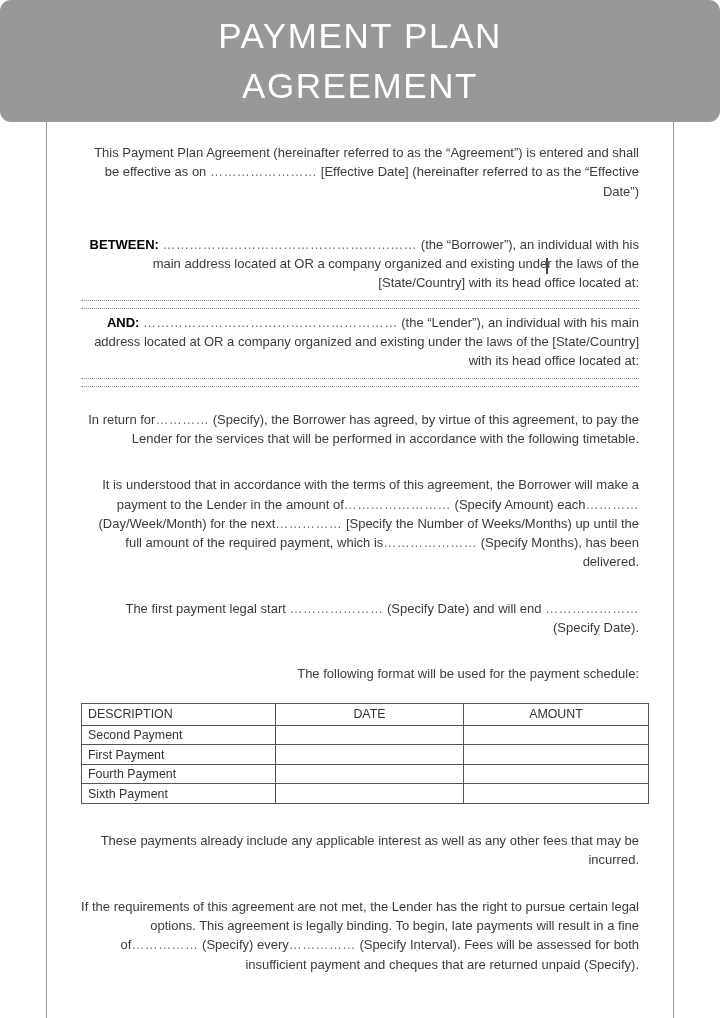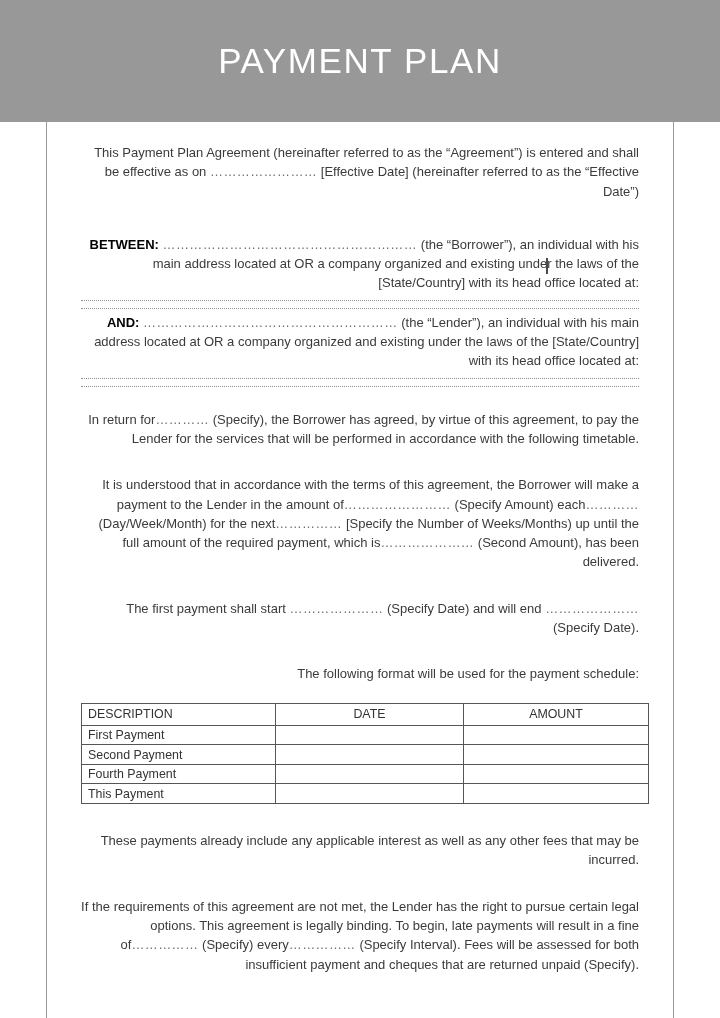--- a/index.html
+++ b/index.html
@@ -33,20 +33,21 @@
     position: absolute;
     top: 0;
     left: 0;
     width: 720px;
     height: 122px;
     background: #989898;
     display: flex;
     flex-direction: column;
     align-items: center;
     justify-content: center;
+    border-radius: 11px;
   }
   .doc-title-line {
     color: #ffffff;
     font-size: 35px;
     font-weight: 300;
     letter-spacing: 1.6px;
     line-height: 50px;
     text-align: center;
     white-space: nowrap;
   }
@@ -119,20 +120,21 @@
   #schedule-table thead th { height: 21px; }
 </style>
 </head>
 <body>
 
 <div id="page-frame-left"></div>
 <div id="page-frame-right"></div>
 
 <div id="doc-header">
   <div class="doc-title-line">PAYMENT PLAN</div>
+  <div class="doc-title-line">AGREEMENT</div>
 </div>
 
 <div id="doc-body">
 
   <div class="spacer-top"></div>
 
   <p class="para">
     <span>This Payment Plan Agreement (hereinafter referred to as the “Agreement”) is entered and shall be effective as on</span>
     <span class="dots">……………………</span>
     <span>[Effective Date] (hereinafter referred to as the “Effective Date”)</span>
@@ -163,27 +165,27 @@
     <span>(Specify), the Borrower has agreed, by virtue of this agreement, to pay the Lender for the services that will be performed in accordance with the following timetable.</span>
   </p>
 
   <div class="gap-md"></div>
 
   <p class="para">
     <span>It is understood that in accordance with the terms of this agreement, the Borrower will make a payment to the Lender in the amount of</span><span class="dots">……………………</span>
     <span>(Specify Amount) each</span><span class="dots">…………</span>
     <span>(Day/Week/Month) for the next</span><span class="dots">……………</span>
     <span>[Specify the Number of Weeks/Months) up until the full amount of the required payment, which is</span><span class="dots">…………………</span>
-    <span>(Second Amount), has been delivered.</span>
-  </p>
-
-  <div class="gap-md"></div>
-
-  <p class="para">
-    <span>The first payment shall start</span>
+    <span>(Specify Months), has been delivered.</span>
+  </p>
+
+  <div class="gap-md"></div>
+
+  <p class="para">
+    <span>The first payment legal start</span>
     <span class="dots">…………………</span>
     <span>(Specify Date) and will end</span>
     <span class="dots">…………………</span>
     <span>(Specify Date).</span>
   </p>
 
   <div class="gap-md"></div>
 
   <p class="para">The following format will be used for the payment schedule:</p>
 
@@ -192,36 +194,36 @@
   <table id="schedule-table">
     <thead>
       <tr>
         <th class="col-desc">DESCRIPTION</th>
         <th class="col-date">DATE</th>
         <th class="col-amount">AMOUNT</th>
       </tr>
     </thead>
     <tbody>
       <tr>
+        <td class="col-desc">Second Payment</td>
+        <td class="col-date"></td>
+        <td class="col-amount"></td>
+      </tr>
+      <tr>
         <td class="col-desc">First Payment</td>
         <td class="col-date"></td>
         <td class="col-amount"></td>
       </tr>
       <tr>
-        <td class="col-desc">Second Payment</td>
-        <td class="col-date"></td>
-        <td class="col-amount"></td>
-      </tr>
-      <tr>
         <td class="col-desc">Fourth Payment</td>
         <td class="col-date"></td>
         <td class="col-amount"></td>
       </tr>
       <tr>
-        <td class="col-desc">This Payment</td>
+        <td class="col-desc">Sixth Payment</td>
         <td class="col-date"></td>
         <td class="col-amount"></td>
       </tr>
     </tbody>
   </table>
 
   <div class="gap-md"></div>
 
   <p class="para">These payments already include any applicable interest as well as any other fees that may be incurred.</p>
 

